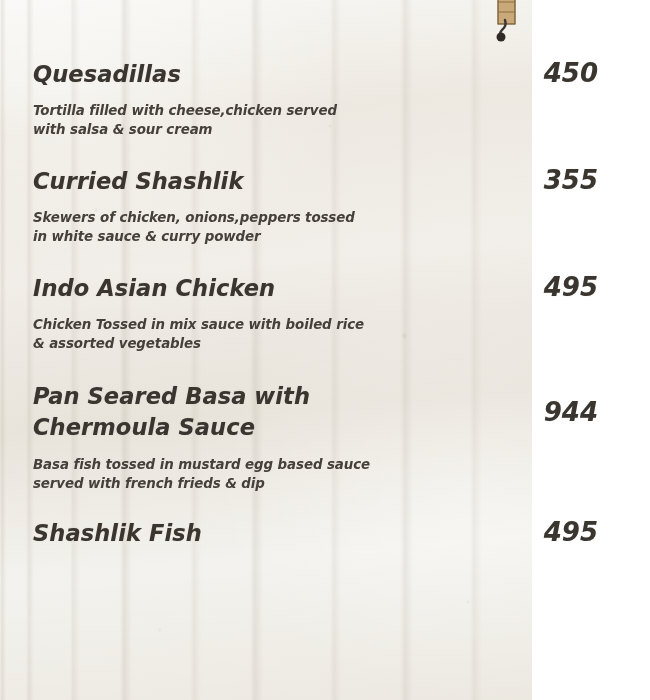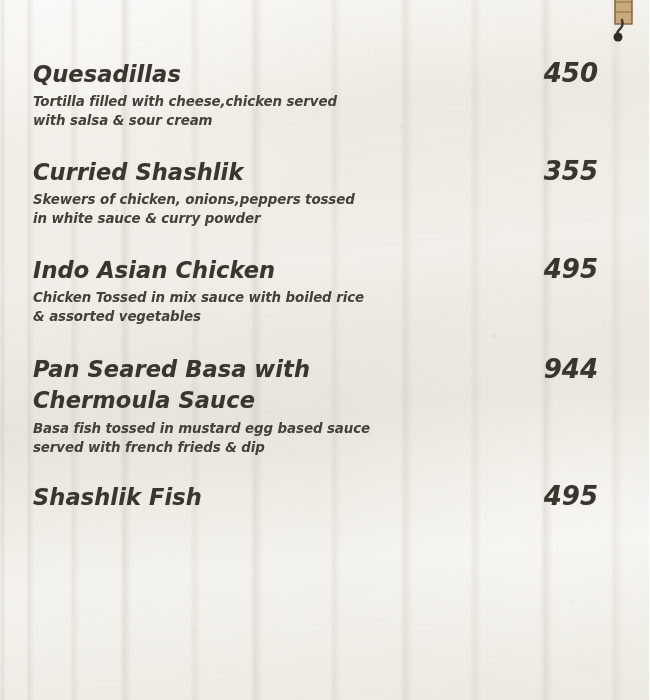--- a/index.html
+++ b/index.html
@@ -9,21 +9,21 @@
   body {
     width: 650px;
     height: 700px;
     overflow: hidden;
     font-family: "DejaVu Sans", sans-serif;
     background: #ffffff;
   }
 
   #menu-page {
     position: relative;
-    width: 649px;
+    width: 532px;
     height: 700px;
     box-sizing: border-box;
     background-color: #e9e5dd;
     background-image:
       
       linear-gradient(90deg,
         rgba(180,170,155,0.00) 0px,
         rgba(175,165,150,0.22) 2px,
         rgba(180,170,155,0.00) 6px,
         rgba(180,170,155,0.00) 26px,
@@ -138,36 +138,36 @@
     text-shadow: 0 0 1px rgba(58,53,47,0.25);
   }
 
   .item-desc {
     font-family: "DejaVu Sans", sans-serif;
     font-style: italic;
     font-weight: bold;
     font-size: 13.4px;
     line-height: 1.42;
     color: #45403a;
-    margin-top: 4px;
+    margin-top: 13px;
     white-space: pre-line;
     max-width: 440px;
     letter-spacing: -0.1px;
   }
 
   
   .item-0 { margin-bottom: 26px; }
   .item-1 { margin-bottom: 26px; }
   .item-2 { margin-bottom: 28px; }
   .item-3 { margin-bottom: 24px; }
   .item-4 { margin-bottom: 26px; }
   .item-5 { margin-bottom: 0; }
 
   
-  .item-3 .item-head { align-items: flex-start; }
+  .item-3 .item-head { align-items: center; }
   .item-3 .item-name { line-height: 1.35; }
 </style>
 </head>
 <body>
 
 <div id="menu-page">
 
   <div id="paper-texture"></div>
 
   <svg id="corner-clip" viewBox="0 0 30 52" xmlns="http://www.w3.org/2000/svg">

